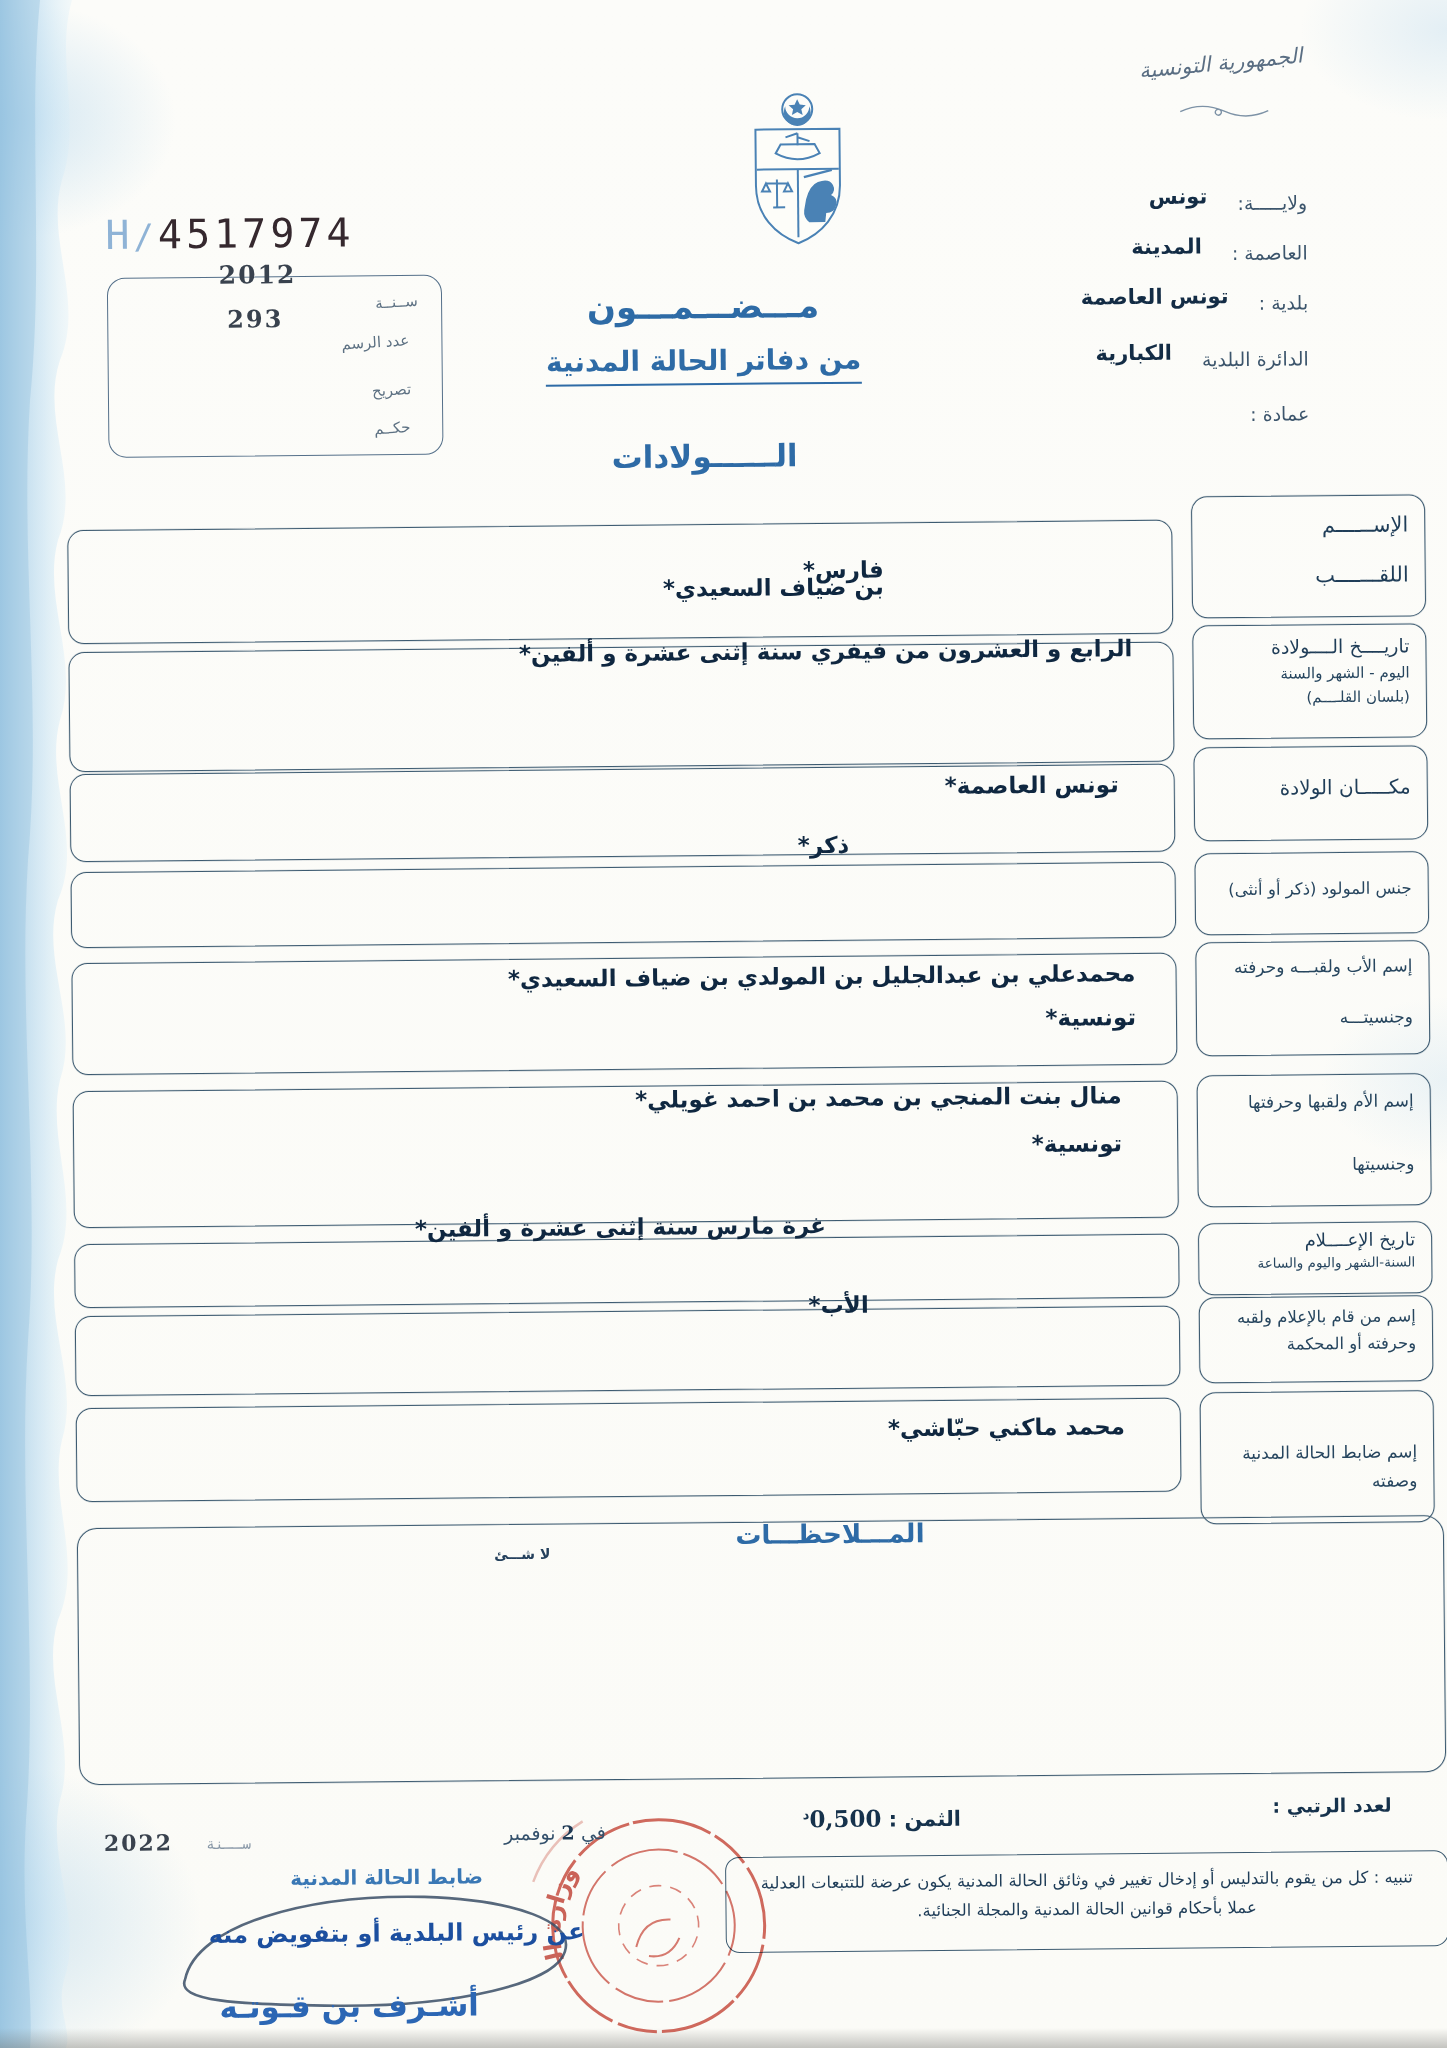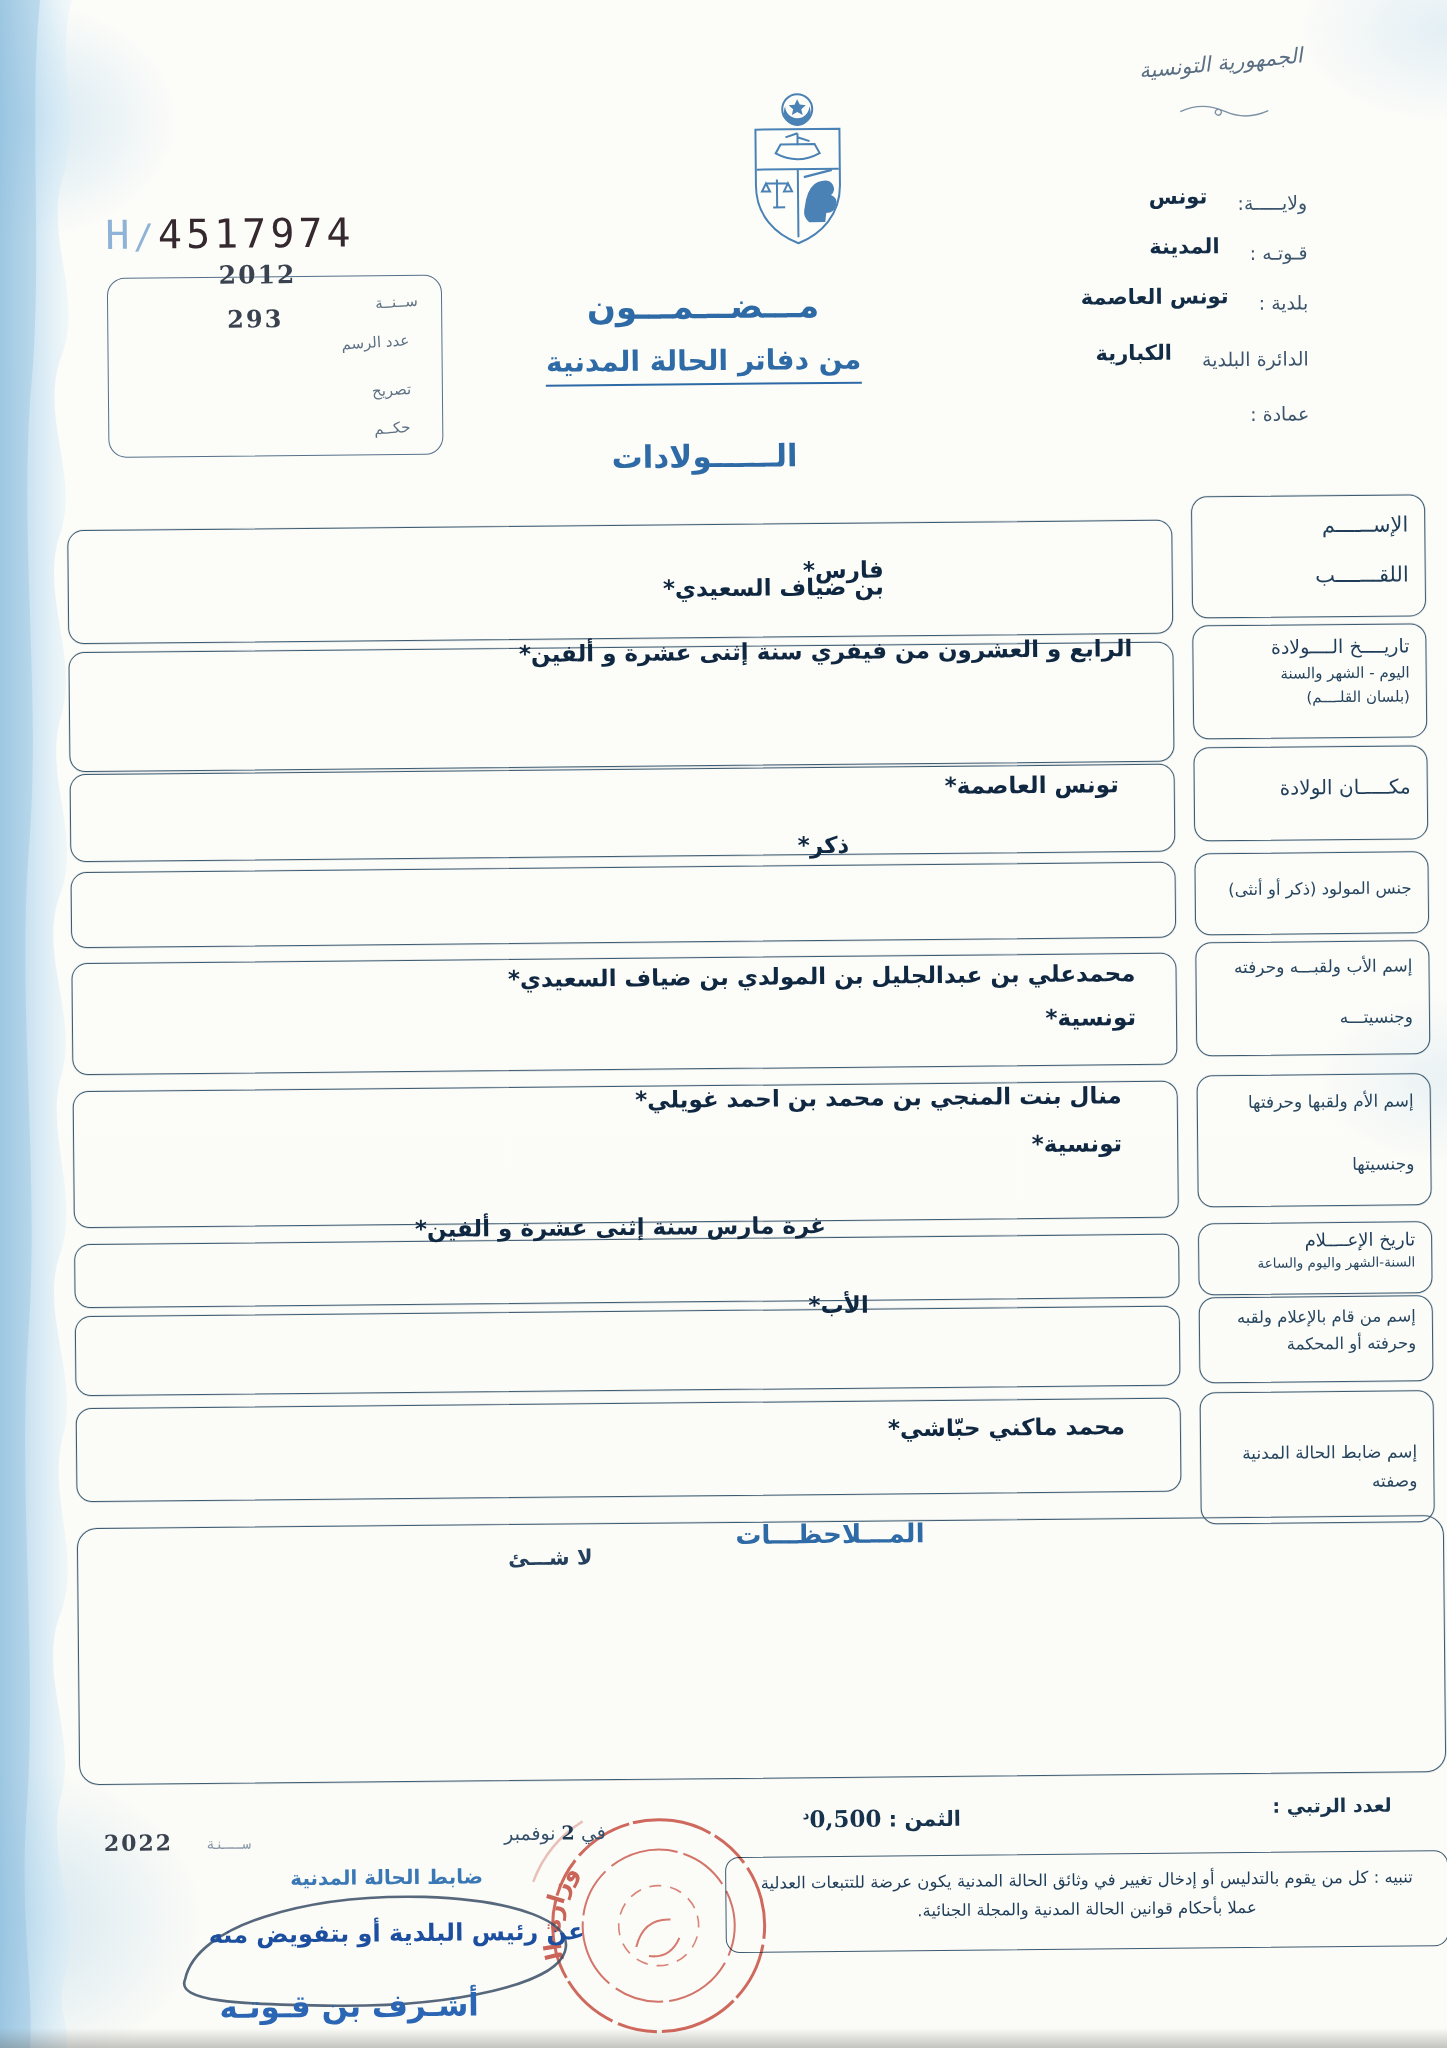--- a/index.html
+++ b/index.html
@@ -99,21 +99,21 @@
     <div class="abs" style="left:480px;top:344px;width:460px;text-align:center;">
       <span class="title-blue" style="font-size:28px;border-bottom:2.5px solid #2e6ba6;padding-bottom:6px;display:inline-block;">من دفاتر الحالة المدنية</span>
     </div>
     <div class="abs title-blue" style="left:480px;top:438px;width:460px;text-align:center;font-size:31px;">الــــــولادات</div>
 
     <div class="hfield" style="top:196px;">
       <span class="hlabel">ولايـــــة:</span>
       <span class="hval">تونس</span>
     </div>
     <div class="hfield" style="top:246px;">
-      <span class="hlabel">قـوتـه :</span>
+      <span class="hlabel">العاصمة :</span>
       <span class="hval">المدينة</span>
     </div>
     <div class="hfield" style="top:296px;">
       <span class="hlabel">بلدية :</span>
       <span class="hval">تونس العاصمة</span>
     </div>
     <div class="hfield" style="top:352px;">
       <span class="hlabel">الدائرة البلدية</span>
       <span class="hval">الكبارية</span>
     </div>
@@ -191,21 +191,21 @@
     <div class="vbox" style="left:72px;top:1402px;width:1103px;height:92px;">
       <div class="vtext" style="top:14px;right:55px;">محمد ماكني حبّاشي*</div>
     </div>
     <div class="lbox" style="left:1196px;top:1397px;width:232px;height:130px;">
       <div class="lbl l2" style="padding-top:50px;font-size:17px;">إسم ضابط الحالة المدنية</div>
       <div class="lbl l2" style="padding-top:8px;font-size:17px;">وصفته</div>
     </div>
 
     <div class="vbox" style="left:72px;top:1522px;width:1365px;height:255px;border-radius:20px;"></div>
     <div class="abs title-blue" style="left:695px;top:1520px;width:260px;text-align:center;font-size:26px;">المـــلاحظـــات</div>
-    <div class="abs rtl" style="left:503px;top:1544px;font-size:21px;color:#24405c;font-weight:700;">لا شـــئ</div>
+    <div class="abs rtl" style="left:489px;top:1544px;font-size:14px;color:#24405c;font-weight:700;">لا شـــئ</div>
 
     <div class="abs footnote" style="left:1265px;top:1800px;">لعدد الرتبي :</div>
     <div class="abs rtl" style="left:795px;top:1806px;font-size:21px;color:#16324c;font-weight:700;white-space:nowrap;">
       <span>الثمن :</span>
       <span style="font-family:'DejaVu Serif',serif;font-size:23px;">0,500</span><sup style="font-size:13px;">د</sup>
     </div>
 
     <div class="notice-box" style="left:717px;top:1857px;width:723px;height:96px;">تنبيه : كل من يقوم بالتدليس أو إدخال تغيير في وثائق الحالة المدنية يكون عرضة للتتبعات العدلية عملا بأحكام قوانين الحالة المدنية والمجلة الجنائية.</div>
 
     <svg class="abs" style="left:505px;top:1790px;opacity:.82;mix-blend-mode:multiply;" width="280" height="258" viewBox="0 0 280 258">

